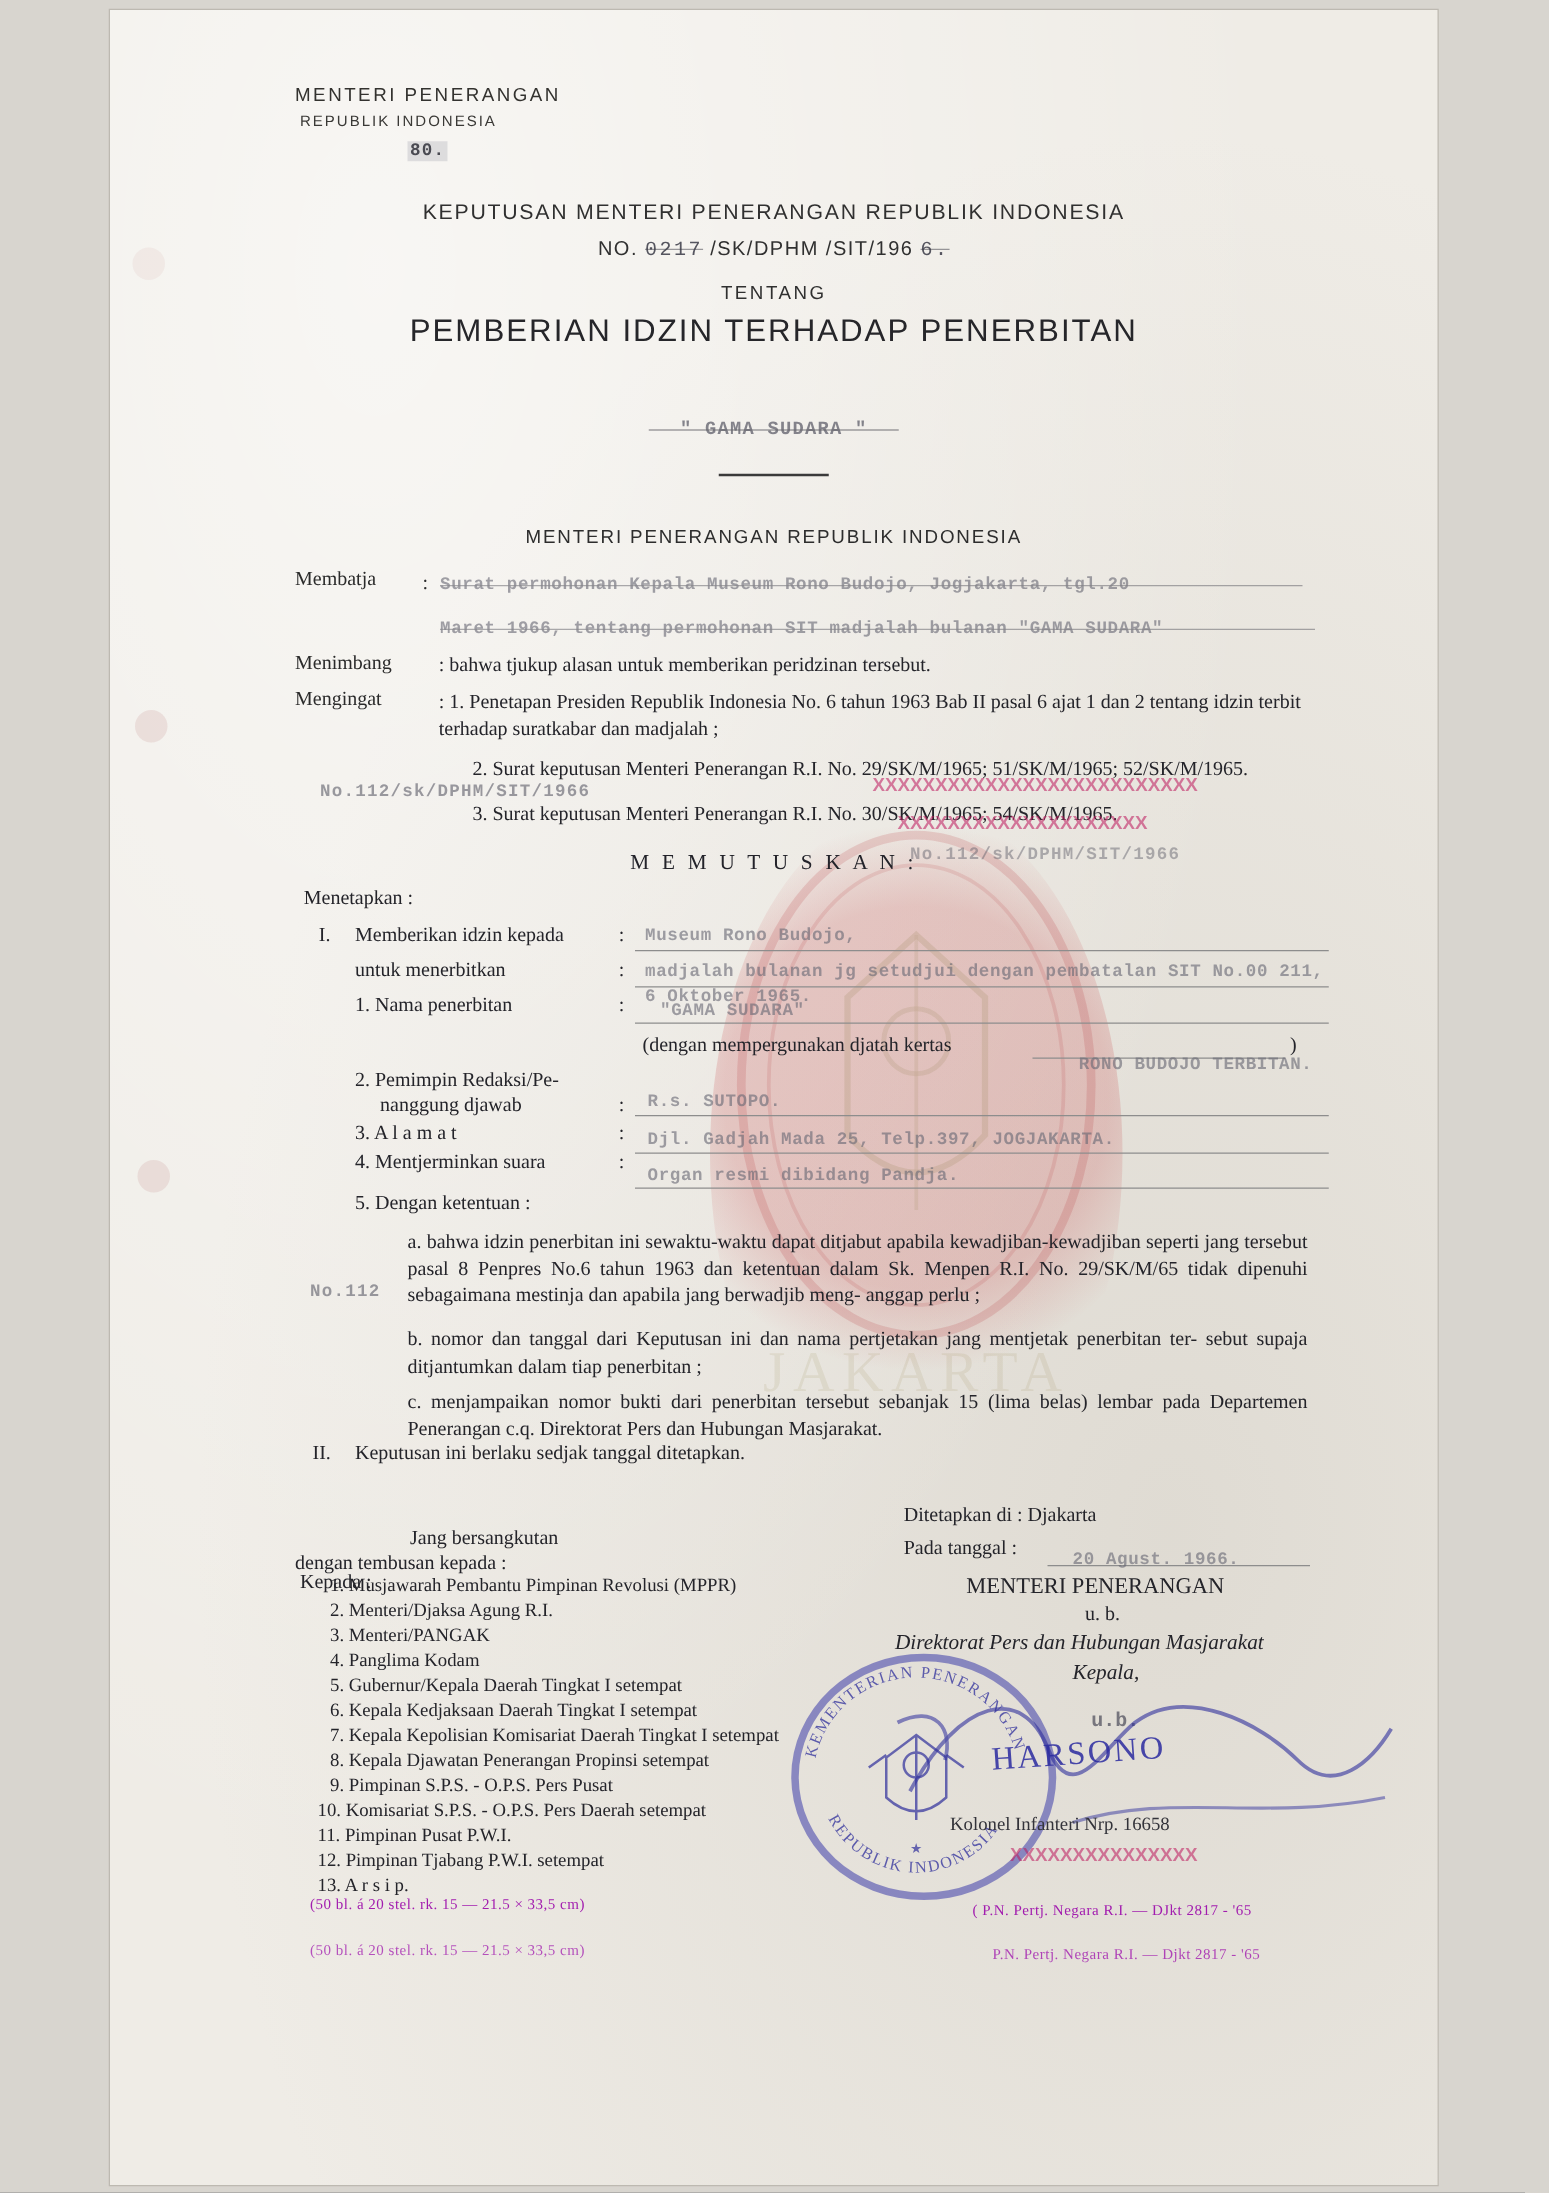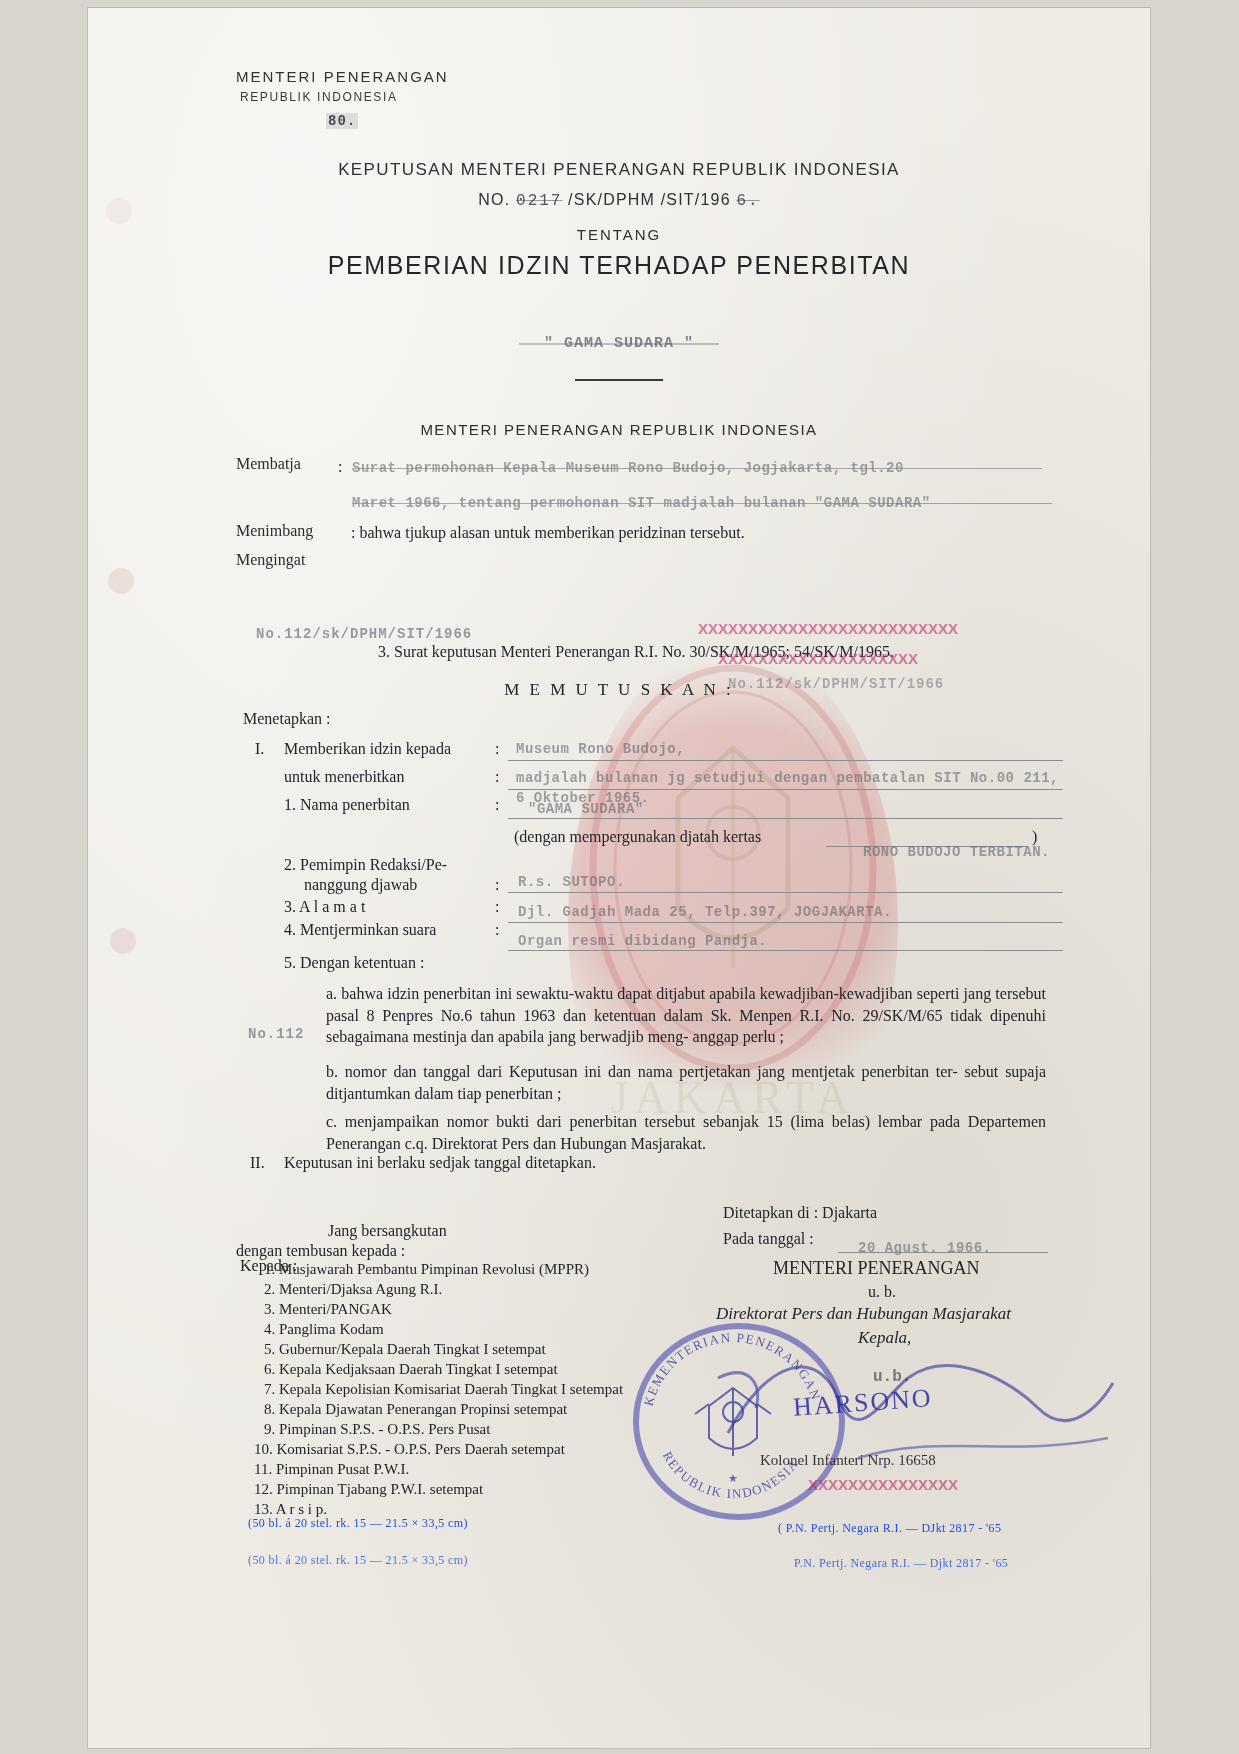--- a/index.html
+++ b/index.html
@@ -145,21 +145,21 @@
     position:absolute;left:705px;top:1380px;
     font-family:"Liberation Serif", serif;
     font-size:26px;color:#2b2ba0;opacity:.85;
     transform:rotate(-4deg);letter-spacing:2px;
   }
   .sig-swirl{
     position:absolute;pointer-events:none;opacity:.8;
   }
   .foot{
     position:absolute;font-family:"Liberation Serif", serif;
-    font-size:12px;color:#1d4ed8;letter-spacing:.4px;
+    font-size:12px;color:#a21caf;letter-spacing:.4px;
   }
   .mono-over{
     position:absolute;font-family:"Liberation Mono", monospace;
     font-weight:bold;color:#5c5c68;opacity:.6;font-size:14px;letter-spacing:1px;
   }
   .xstrike{
     position:absolute;font-family:Liberation Sans, sans-serif;
     font-weight:bold;color:#be185d;opacity:.55;font-size:15px;letter-spacing:0px;
   }
   .side-smudge{
@@ -223,20 +223,22 @@
 
     <div class="lbl" style="left:148px;top:447px;">Membatja</div>
     <div class="lbl" style="left:250px;top:450px;">:</div>
     <div class="faded struck" style="position:absolute;left:264px;top:452px;width:690px;">Surat permohonan Kepala Museum Rono Budojo, Jogjakarta, tgl.20</div>
     <div class="faded struck" style="position:absolute;left:264px;top:487px;width:700px;">Maret 1966, tentang permohonan SIT madjalah bulanan "GAMA SUDARA"</div>
 
     <div class="lbl" style="left:148px;top:514px;">Menimbang</div>
     <div class="body-txt" style="left:263px;top:514px;width:700px;">: bahwa tjukup alasan untuk memberikan peridzinan tersebut.</div>
 
     <div class="lbl" style="left:148px;top:543px;">Mengingat</div>
+    <div class="num-li" style="left:263px;top:543px;width:715px;text-indent:0;">: 1. Penetapan Presiden Republik Indonesia  No. 6 tahun 1963 Bab II pasal 6 ajat 1 dan 2 tentang idzin terbit terhadap suratkabar dan madjalah ;</div>
+    <div class="num-li" style="left:290px;top:597px;width:690px;">2. Surat keputusan Menteri Penerangan R.I. No. 29/SK/M/1965;  51/SK/M/1965; 52/SK/M/1965.</div>
     <div class="num-li" style="left:290px;top:633px;width:690px;">3. Surat keputusan Menteri Penerangan R.I. No. 30/SK/M/1965; 54/SK/M/1965.</div>
 
     <div class="mono-over" style="left:168px;top:618px;">No.112/sk/DPHM/SIT/1966</div>
     <div class="xstrike" style="left:610px;top:612px;">XXXXXXXXXXXXXXXXXXXXXXXXXX</div>
     <div class="xstrike" style="left:630px;top:642px;">XXXXXXXXXXXXXXXXXXXX</div>
     <div class="mono-over" style="left:640px;top:668px;opacity:.45;">No.112/sk/DPHM/SIT/1966</div>
 
     <div class="memutuskan">M E M U T U S K A N :</div>
 
     <div class="body-txt" style="left:155px;top:700px;">Menetapkan :</div>

